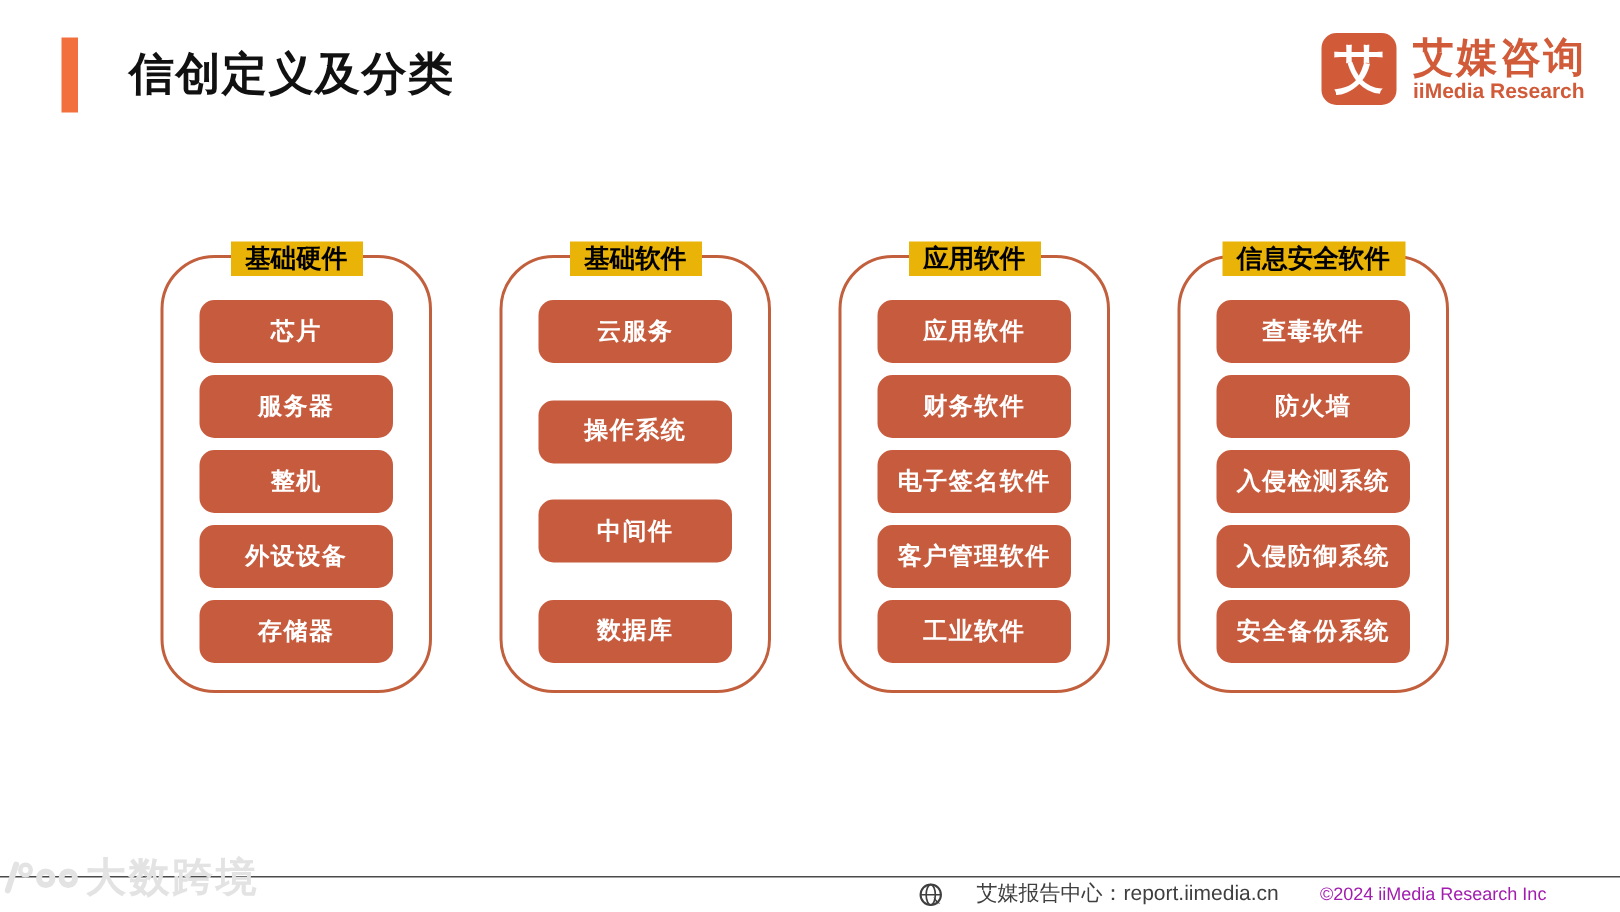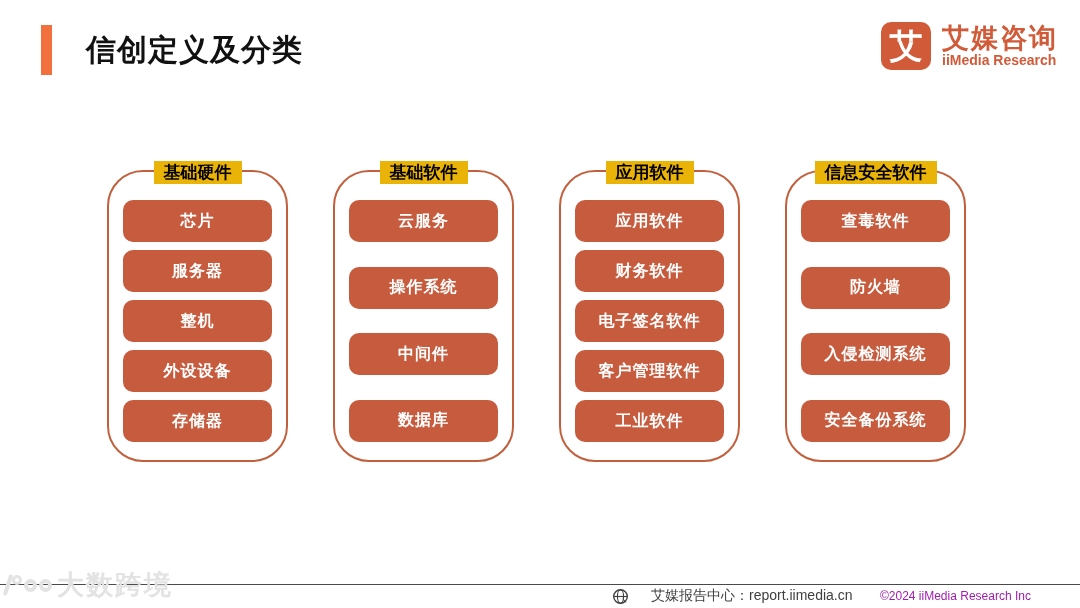--- a/index.html
+++ b/index.html
@@ -55,21 +55,21 @@
     font-size: 17px; font-weight: bold; color: #000000;
     white-space: nowrap;
   }
   .col-items {
     height: 100%;
     display: flex; flex-direction: column;
     justify-content: space-between; align-items: center;
     padding: 28px 0 18px 0;
   }
   .item {
-    width: 149px; height: 42px;
+    width: 129px; height: 42px;
     background: #C75B3D; border-radius: 10px;
     color: #ffffff; font-size: 16px; font-weight: bold;
     letter-spacing: 1px;
     display: flex; align-items: center; justify-content: center;
     white-space: nowrap;
   }
 
   
   .footer-line {
     position: absolute; left: 0; top: 584px;
@@ -153,20 +153,21 @@
       <div class="item">工业软件</div>
     </div>
   </section>
 
   <section class="col">
     <div class="col-legend">信息安全软件</div>
     <div class="col-items">
       <div class="item">查毒软件</div>
       <div class="item">防火墙</div>
       <div class="item">入侵检测系统</div>
+      <div class="item">入侵防御系统</div>
       <div class="item">安全备份系统</div>
     </div>
   </section>
 
 </div>
 
 <div class="footer-line"></div>
 
 <div class="watermark">
   <span class="wm-100">

